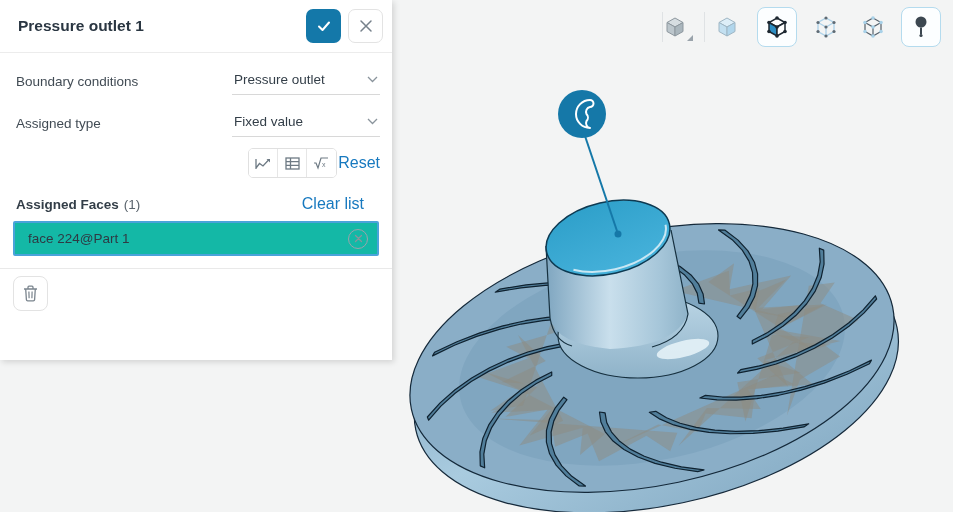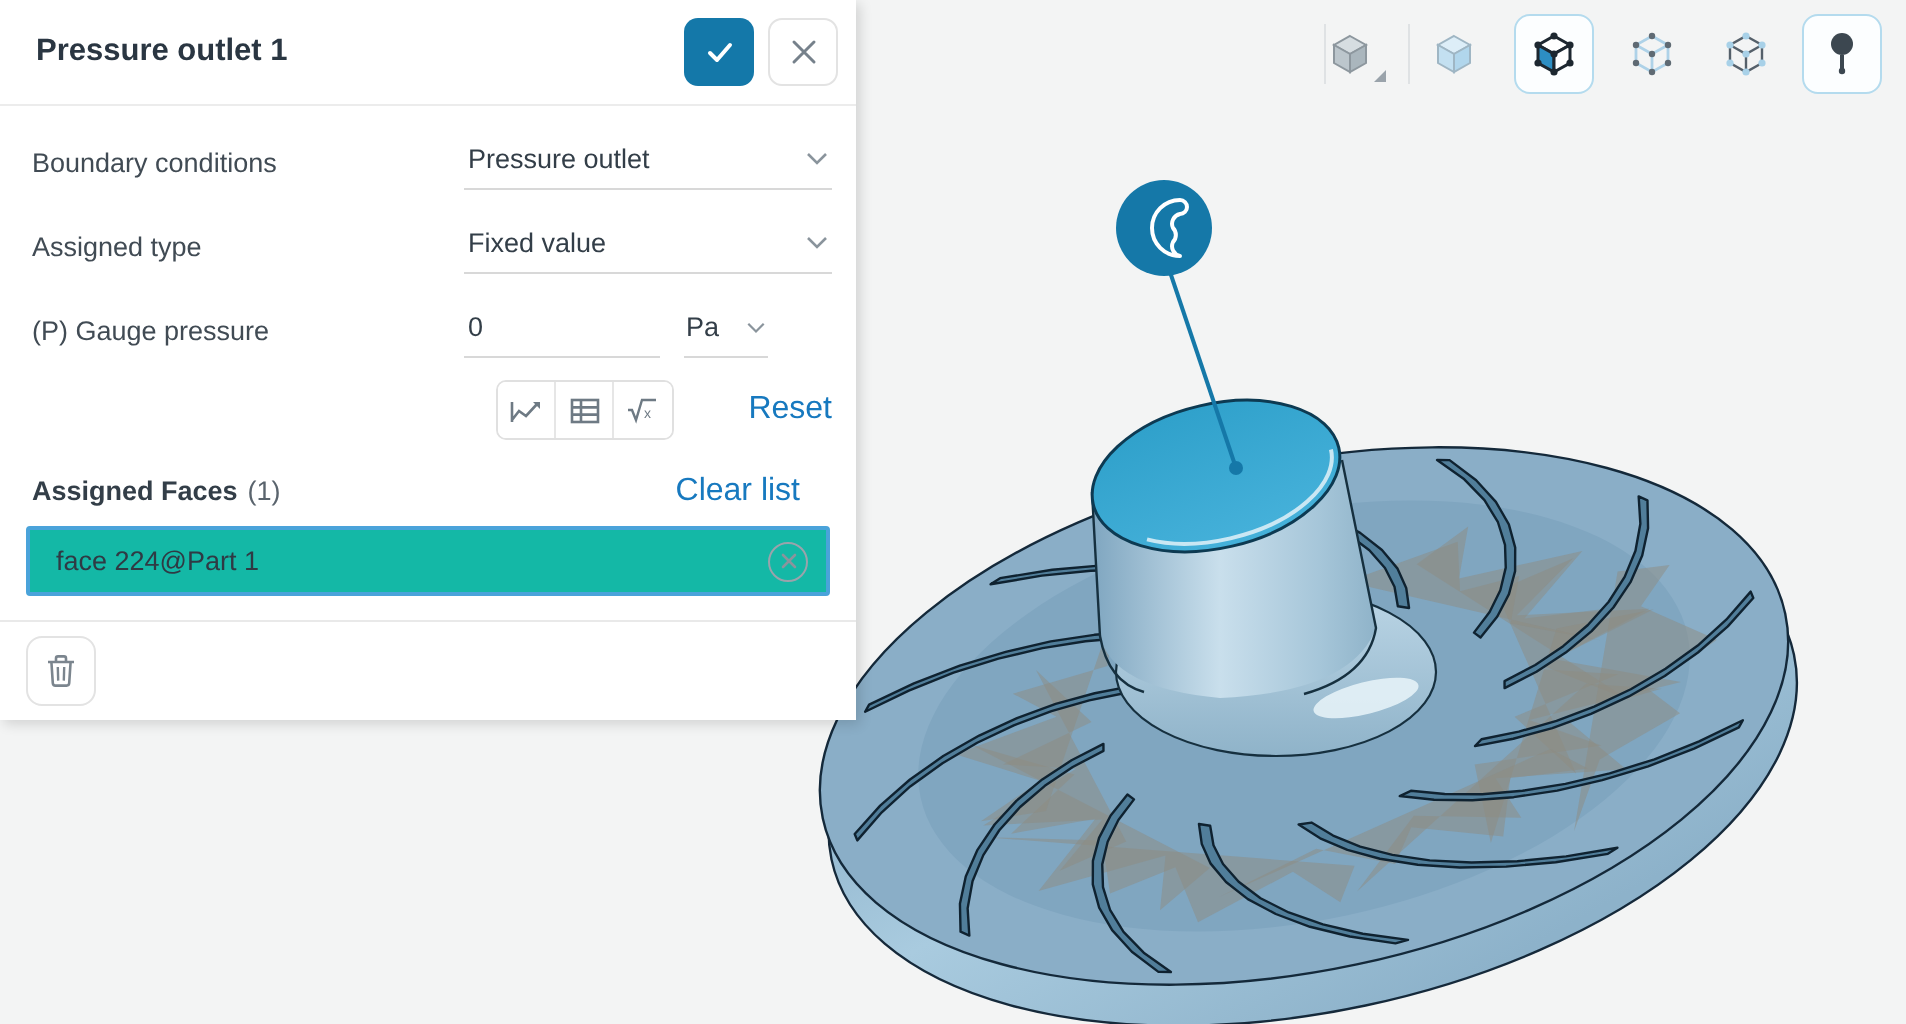--- a/index.html
+++ b/index.html
@@ -14,21 +14,21 @@
   .toolbar { position:absolute; left:0; top:0; width:953px; height:55px; z-index:1; }
   .tb-sep { position:absolute; top:12px; width:1px; height:30px; background:#dfe2e4; }
   .tb-item { position:absolute; top:9px; width:36px; height:36px; display:flex;
     align-items:center; justify-content:center; cursor:pointer; }
   .tb-box { position:absolute; top:7px; width:40px; height:40px; border:1px solid #b4dbee;
     border-radius:8px; background:#fcfeff; display:flex; align-items:center; justify-content:center; cursor:pointer; }
   .tb-caret { position:absolute; left:687px; top:35px; width:0; height:0;
     border-left:6px solid transparent; border-bottom:6px solid #9aa3ab; }
 
   
-  .panel { position:absolute; left:0; top:0; width:428px; height:360px; background:#fff;
+  .panel { position:absolute; left:0; top:0; width:392px; height:360px; background:#fff;
     z-index:2; box-shadow:2px 2px 6px rgba(0,0,0,.14); }
   .panel-header { height:53px; border-bottom:1px solid #ececec; display:flex;
     align-items:center; padding:0 9px 0 18px; }
   .panel-title { flex:1; font-size:15.5px; font-weight:700; color:#2a3642; }
   .btn-confirm { width:35px; height:34px; background:#1478a9; border:none; border-radius:7px;
     display:flex; align-items:center; justify-content:center; cursor:pointer; }
   .btn-close { width:35px; height:34px; background:#fff; border:1px solid #e3e3e3; border-radius:7px;
     margin-left:7px; display:flex; align-items:center; justify-content:center; cursor:pointer; }
 
   .row { display:flex; align-items:center; padding:0 12px 0 16px; margin-top:14px; }
@@ -266,32 +266,20 @@
     <div class="row">
       <div class="lbl">Assigned type</div>
       <div class="ctl">
         <span class="val">Fixed value</span>
         <svg width="11" height="7" viewBox="0 0 11 7">
           <polyline points="1,1 5.5,5.5 10,1" fill="none" stroke="#8a949c" stroke-width="1.3"></polyline>
         </svg>
       </div>
     </div>
 
-    <div class="row">
-      <div class="lbl">(P) Gauge pressure</div>
-      <div class="num-wrap">
-        <input class="num-input" type="text" value="0" style="">
-        <div class="unit">
-          <span>Pa</span>
-          <svg width="10" height="6" viewBox="0 0 11 7">
-            <polyline points="1,1 5.5,5.5 10,1" fill="none" stroke="#8a949c" stroke-width="1.3"></polyline>
-          </svg>
-        </div>
-      </div>
-    </div>
 
     <div class="util-row">
       <div class="seg-group">
         <div class="seg-btn">
           <svg width="17" height="14" viewBox="0 0 17 14">
             <path d="M1,3 L1,13 M1,12 L4.5,7.5 L8,10 L14,3.5" fill="none" stroke="#6e7a84" stroke-width="1.3"></path>
             <polygon points="11.5,3 15,3 15,6.5" fill="#6e7a84"></polygon>
           </svg>
         </div>
         <div class="seg-btn">

